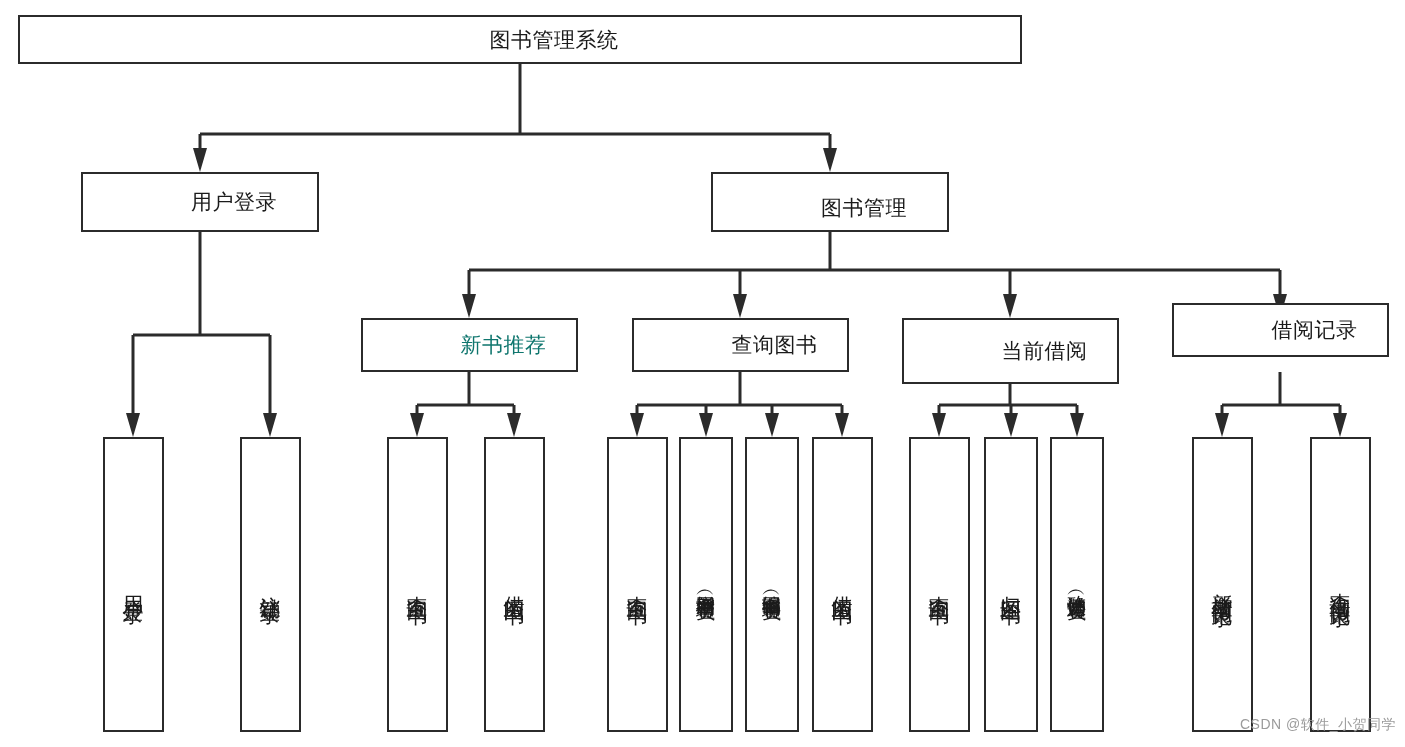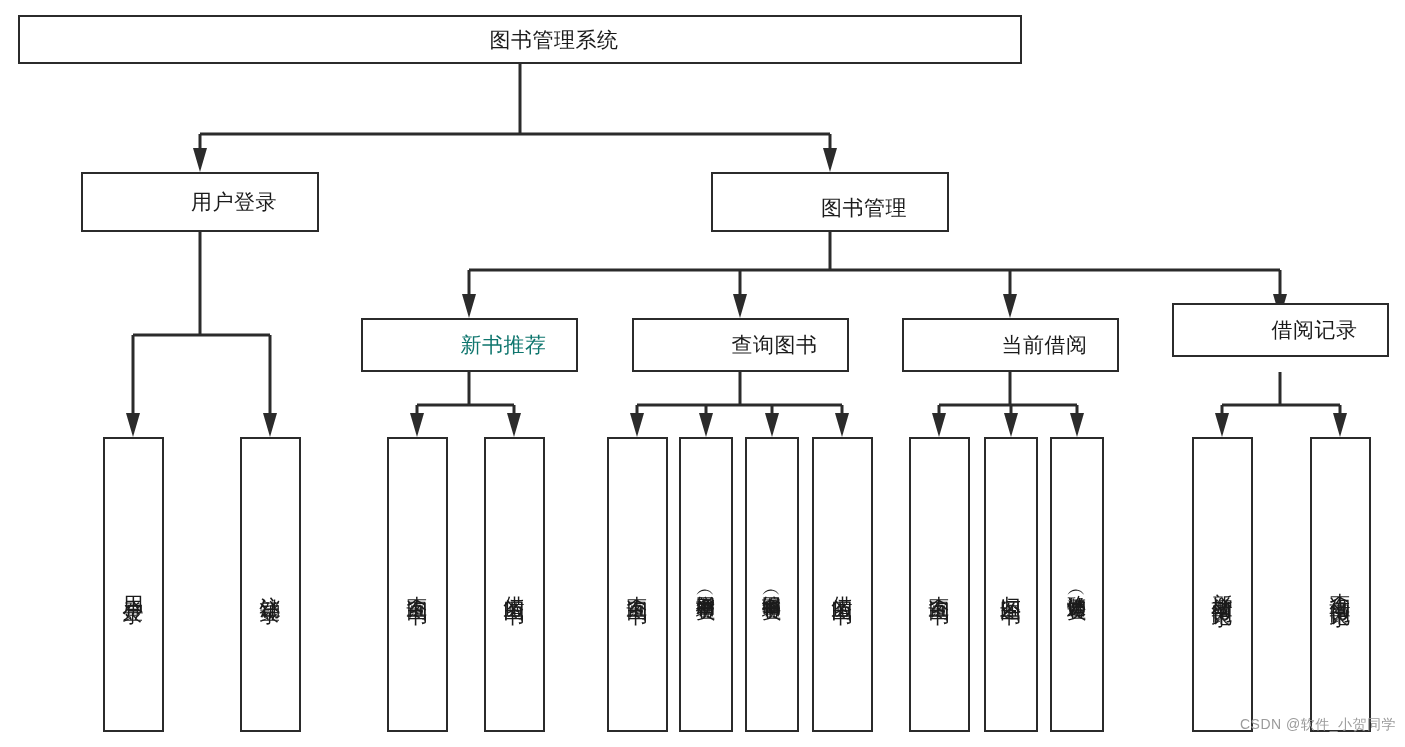--- a/index.html
+++ b/index.html
@@ -144,21 +144,21 @@
       </div>
       <div class="node-box" style="left: 711px; top: 172px; width: 238px; height: 60px; border-color: rgb(43, 43, 43);">
         <div class="node-label-h" style="color: rgb(27, 27, 27); margin-top: 6px;">图书管理</div>
       </div>
       <div class="node-box" style="left: 361px; top: 318px; width: 217px; height: 54px; border-color: rgb(43, 43, 43);">
         <div class="node-label-h" style="color: #0f766e;">新书推荐</div>
       </div>
       <div class="node-box" style="left: 632px; top: 318px; width: 217px; height: 54px; border-color: rgb(43, 43, 43);">
         <div class="node-label-h" style="color: rgb(27, 27, 27);">查询图书</div>
       </div>
-      <div class="node-box" style="left: 902px; top: 318px; width: 217px; height: 54px; border-color: rgb(43, 43, 43);">
+      <div class="node-box" style="left: 902px; top: 318px; width: 217px; height: 66px; border-color: rgb(43, 43, 43);">
         <div class="node-label-h" style="color: rgb(27, 27, 27);">当前借阅</div>
       </div>
       <div class="node-box" style="left: 1172px; top: 303px; width: 217px; height: 54px; border-color: rgb(43, 43, 43);">
         <div class="node-label-h" style="color: rgb(27, 27, 27);">借阅记录</div>
       </div>
       <div class="node-box" style="left: 103px; top: 437px; width: 61px; height: 295px; border-color: rgb(43, 43, 43);">
         <div class="node-label-v" style="color: rgb(27, 27, 27);">用户登录</div>
       </div>
       <div class="node-box" style="left: 240px; top: 437px; width: 61px; height: 295px; border-color: rgb(43, 43, 43);">
         <div class="node-label-v" style="color: rgb(27, 27, 27);">注销登录</div>

